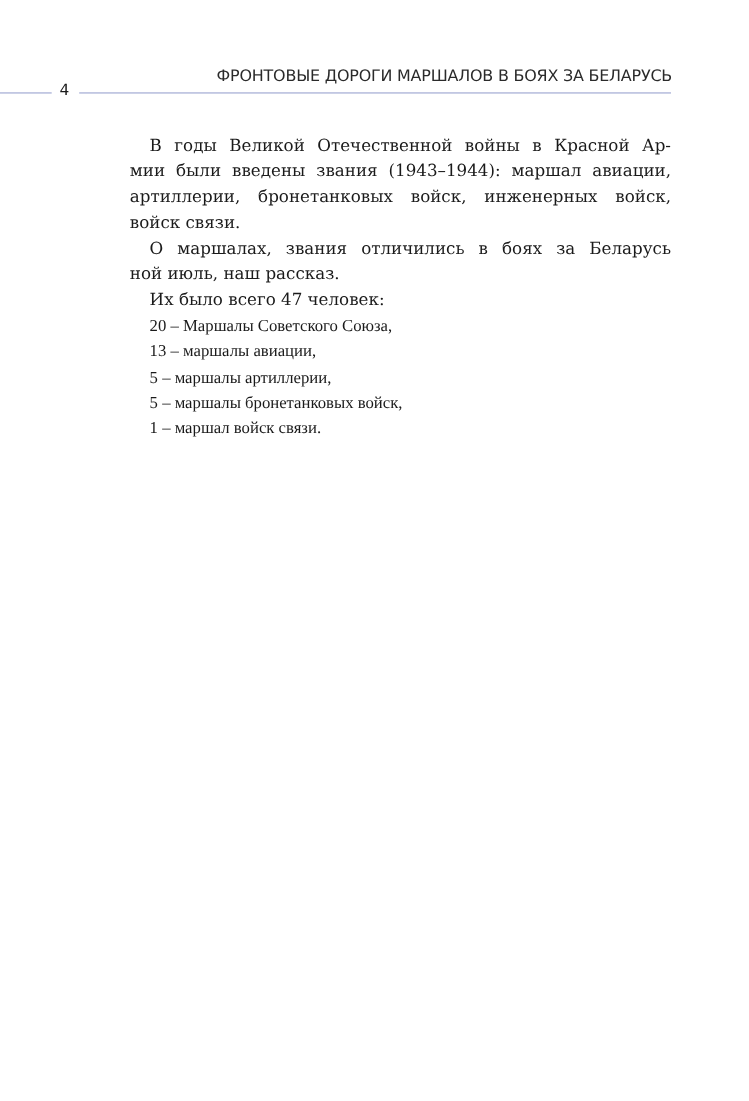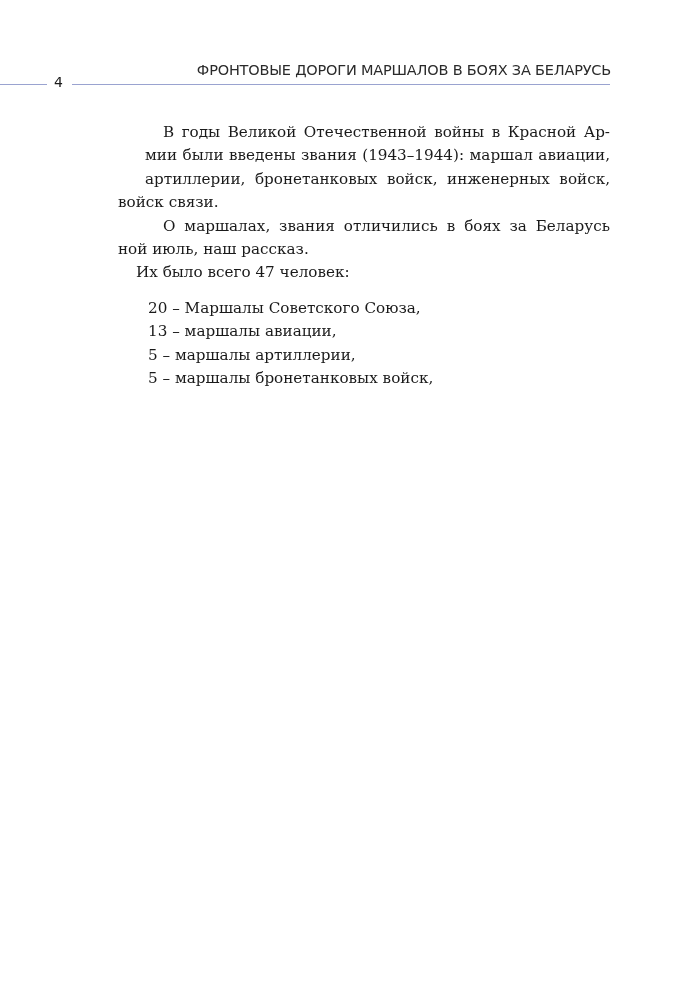--- a/index.html
+++ b/index.html
@@ -65,29 +65,29 @@
       text-indent: 0;
     }
     .line {
       display: block;
       white-space: nowrap;
     }
     .line.justify {
       text-align: justify;
       text-align-last: justify;
       white-space: normal;
-      margin-left: 27px;
     }
     .first {
       padding-left: 18px;
     }
     .list {
-      margin: 12px;
+      margin: 0;
       padding: 0;
       list-style: none;
+      font-family: Liberation Serif, serif;
     }
     .list li {
       padding-left: 18px;
       white-space: nowrap;
     }
   </style>
 </head>
 <body>
 
 <div>
@@ -109,14 +109,15 @@
     <span class="line">ной июль, наш рассказ.</span>
   </div>
   <div class="para">
     <span class="line first">Их было всего 47 человек:</span>
   </div>
   <ul class="list">
     <li>20 – Маршалы Советского Союза,</li>
     <li>13 – маршалы авиации,</li>
     <li>5 – маршалы артиллерии,</li>
     <li>5 – маршалы бронетанковых войск,</li>
+    <li>1 – маршал войск связи.</li>
   </ul>
 </div>
 
 </body></html>

